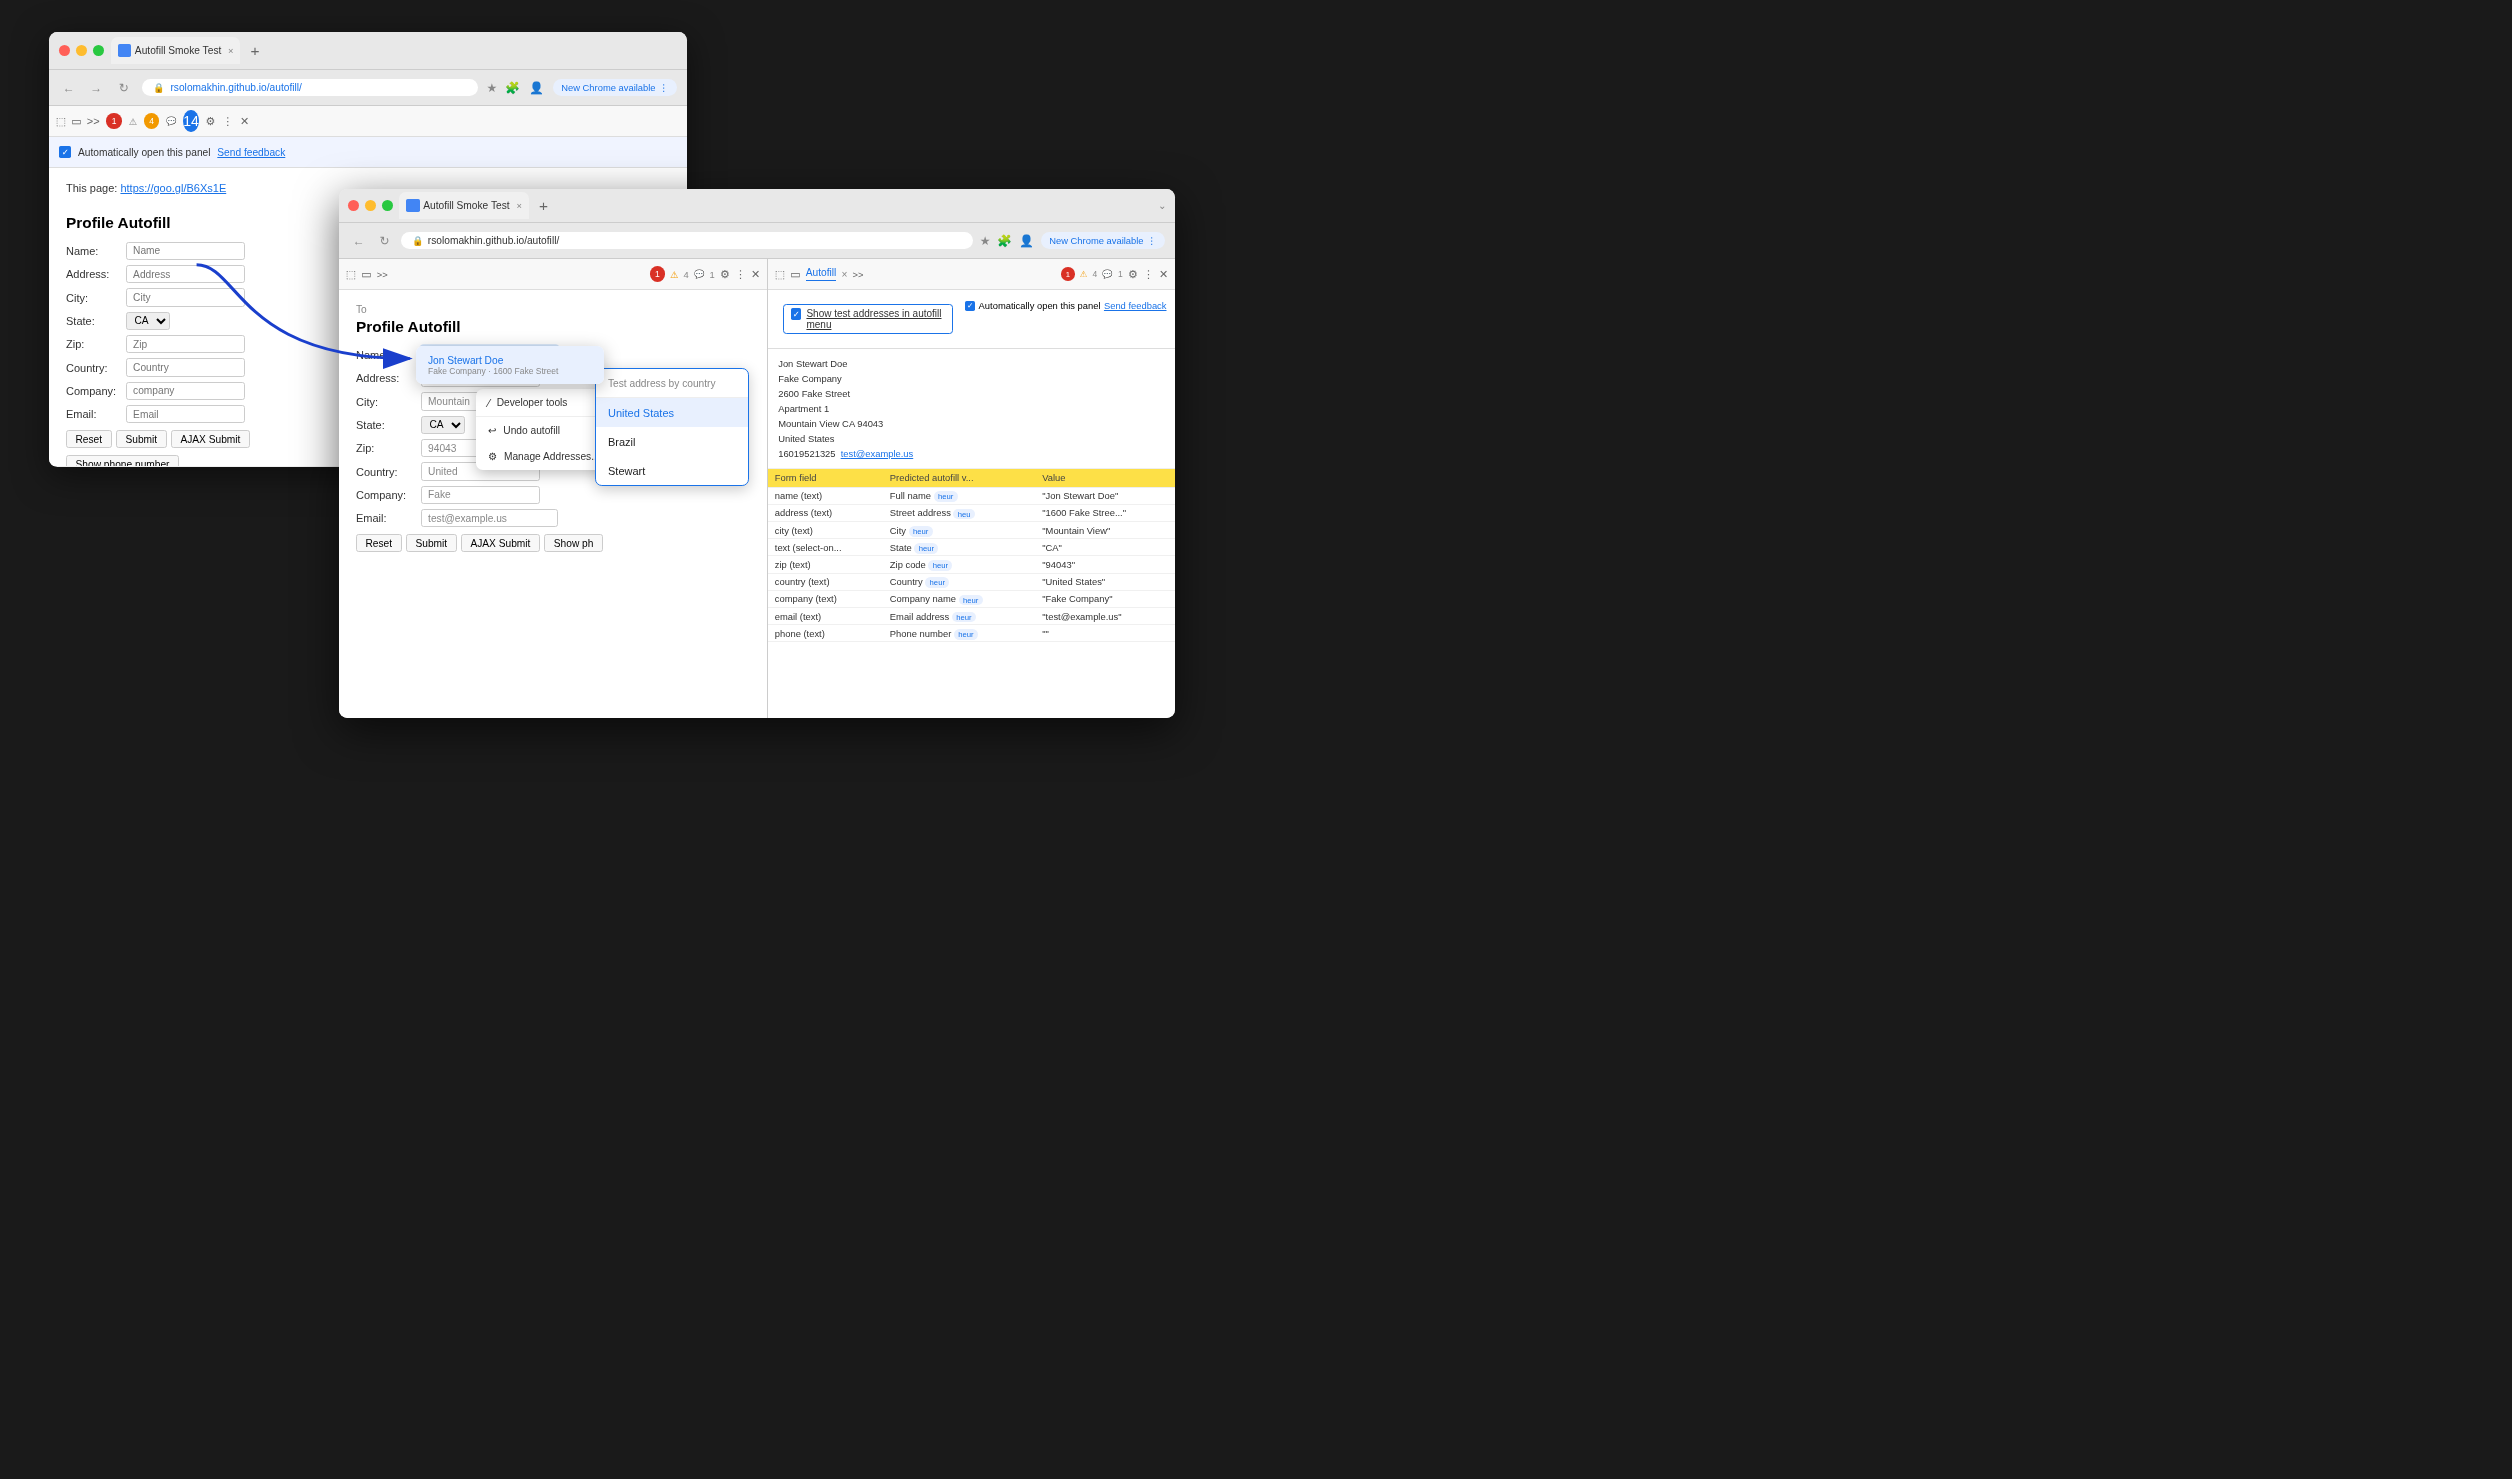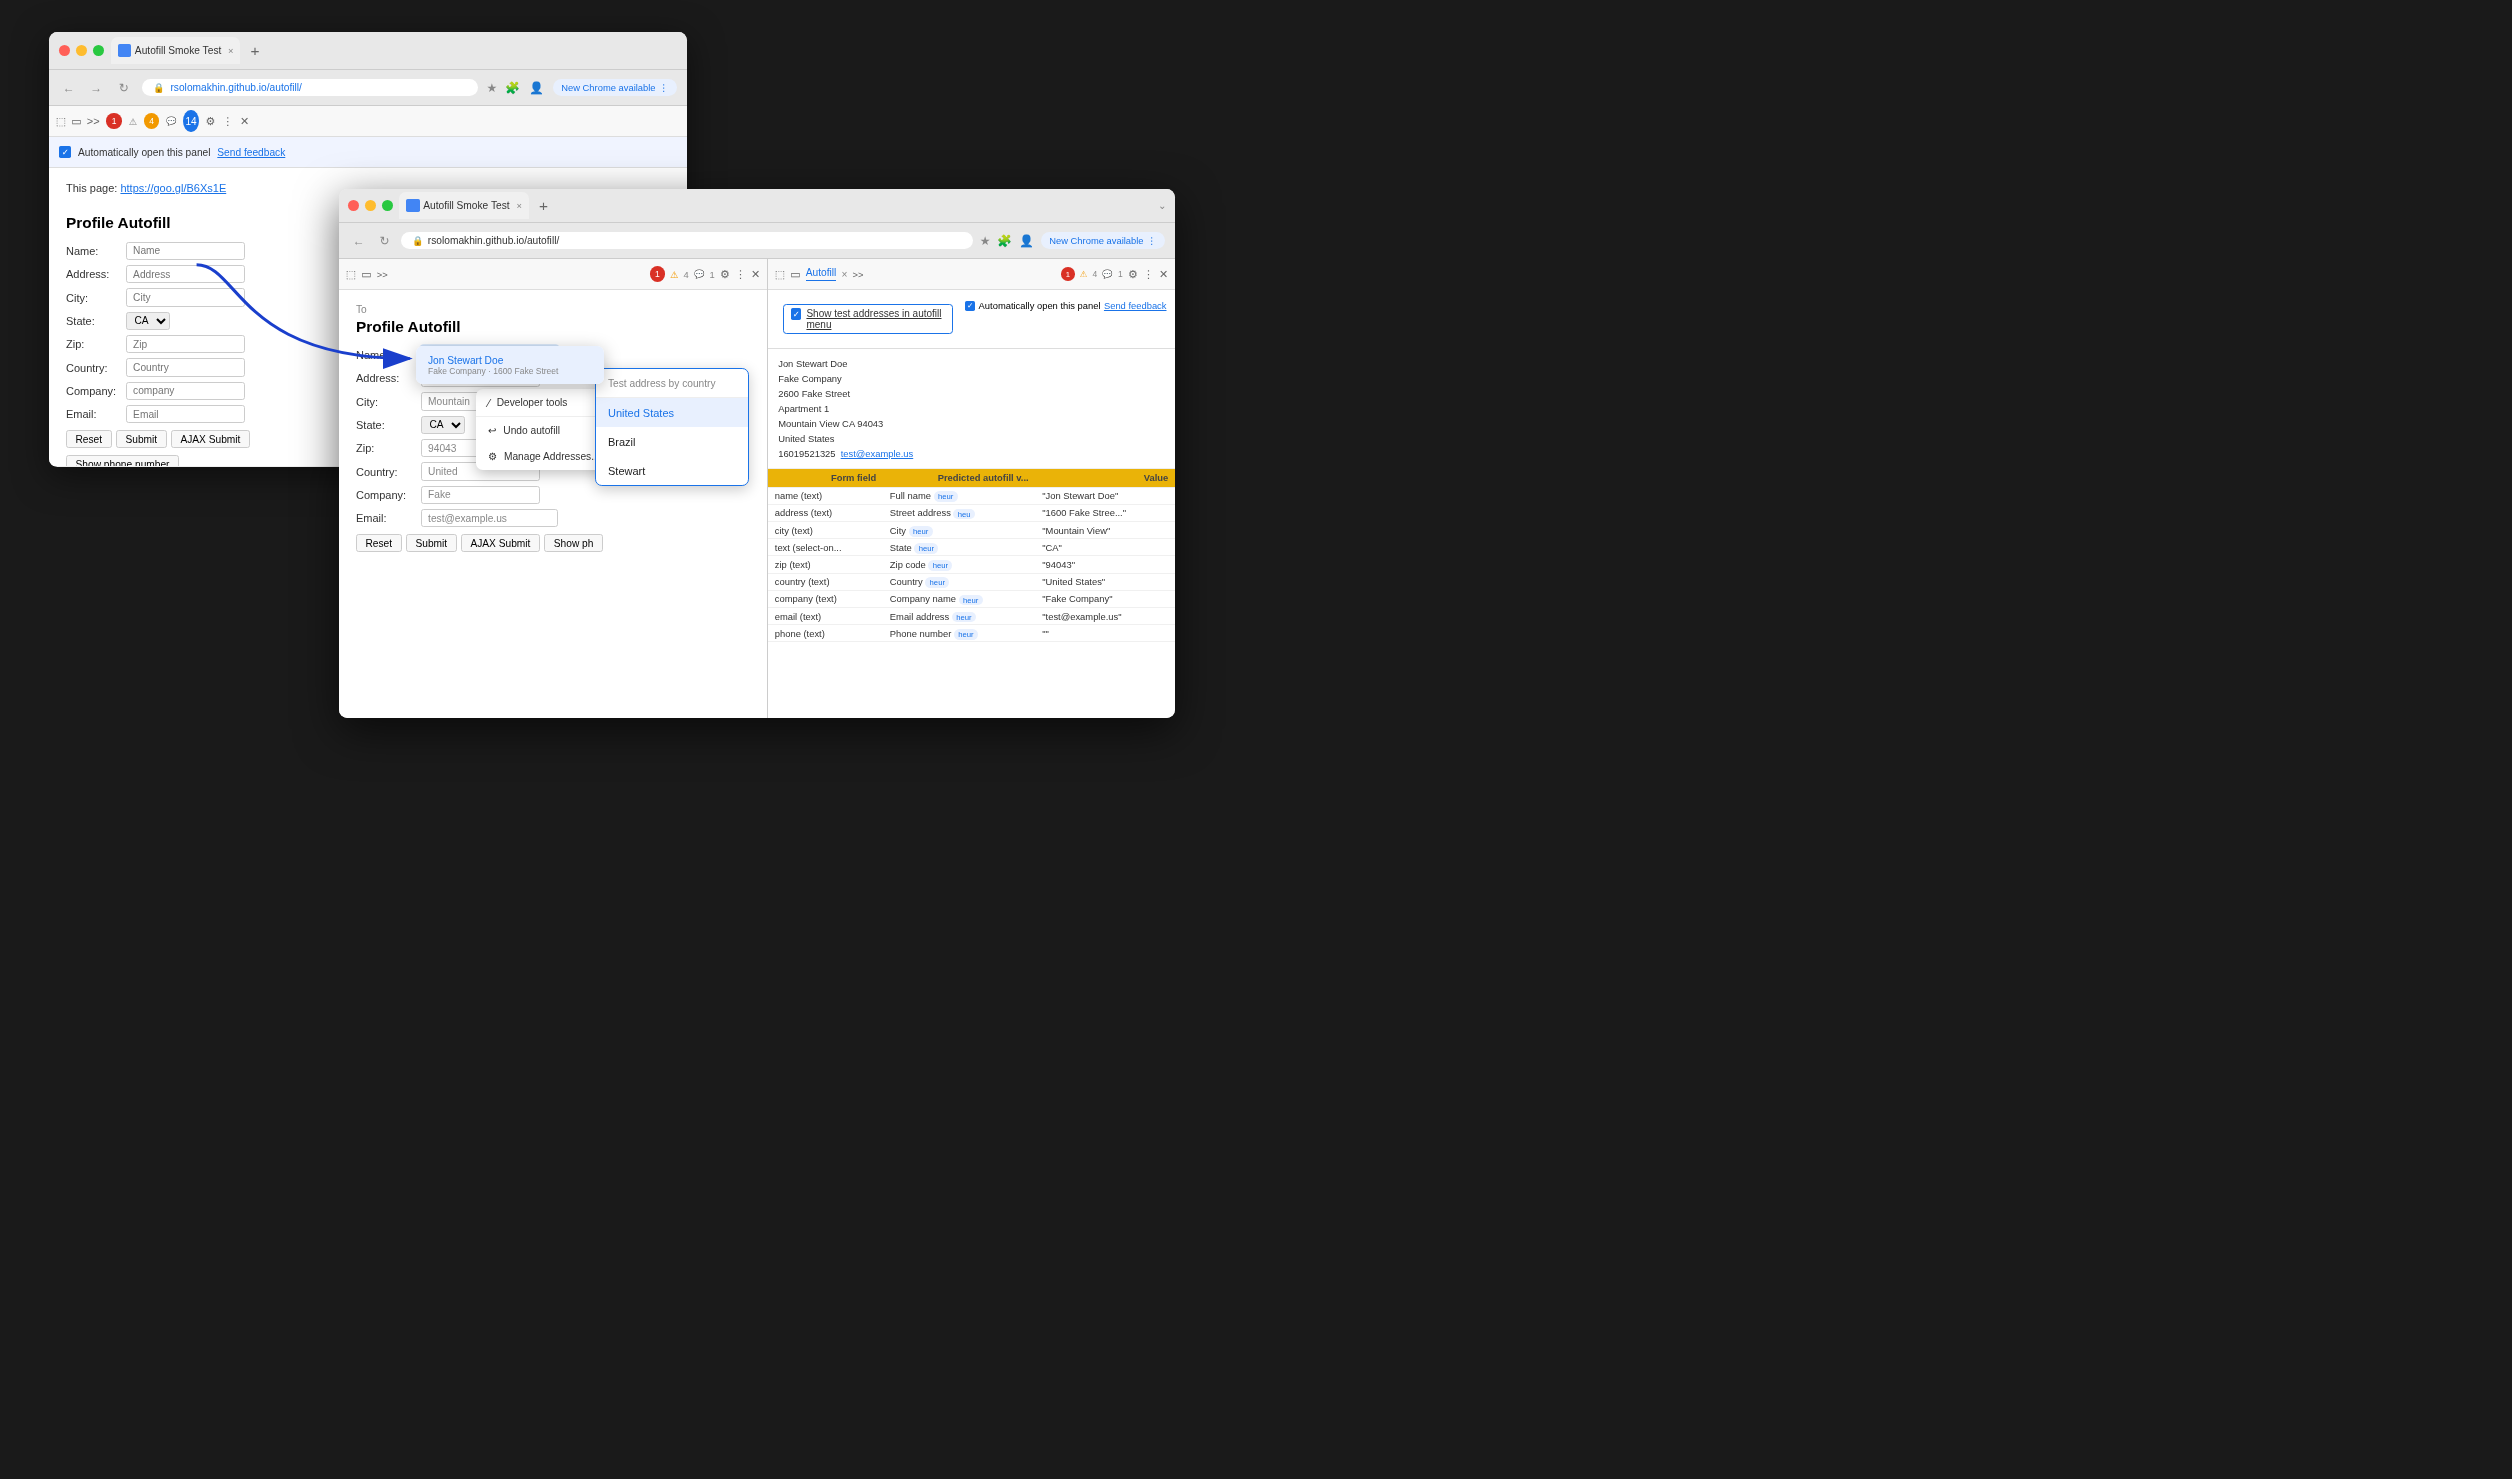--- a/index.html
+++ b/index.html
@@ -131,21 +131,21 @@
       border-radius: 50%;
       width: 15.4px; height: 15.4px;
       font-size: 8.5px;
       display: flex; align-items: center; justify-content: center;
     }
     .info-badge {
       background: #1a73e8;
       color: white;
       border-radius: 50%;
       width: 15.4px; height: 22px;
-      font-size: 10px;
+      font-size: 14px;
       display: flex; align-items: center; justify-content: center;
     }
     .auto-panel-bar {
       background: #f0f4ff;
       height: 31px;
       display: flex;
       align-items: center;
       padding: 0 10.2px;
       gap: 6.8px;
       border-bottom: 0.9px solid #ddd;
@@ -296,26 +296,26 @@
       color: #333;
       line-height: 1.6;
       border-bottom: 0.9px solid #eee;
     }
     .dt-table {
       width: 100%;
       border-collapse: collapse;
       font-size: 9.4px;
     }
     .dt-table th {
-      text-align: right;
+      text-align: left;
       padding: 3.4px 6.8px;
       color: #444;
-      font-weight: 700;
+      font-weight: 400;
       border-bottom: 0.9px solid #eee;
-      background: #eab308;
+      background: #fde047;
     }
     .dt-table td {
       padding: 2.6px 6.8px;
       border-bottom: 0.9px solid #f0f0f0;
       color: #333;
       font-size: 9.4px;
     }
     .context-menu {
       position: absolute;
       left: 145px;

